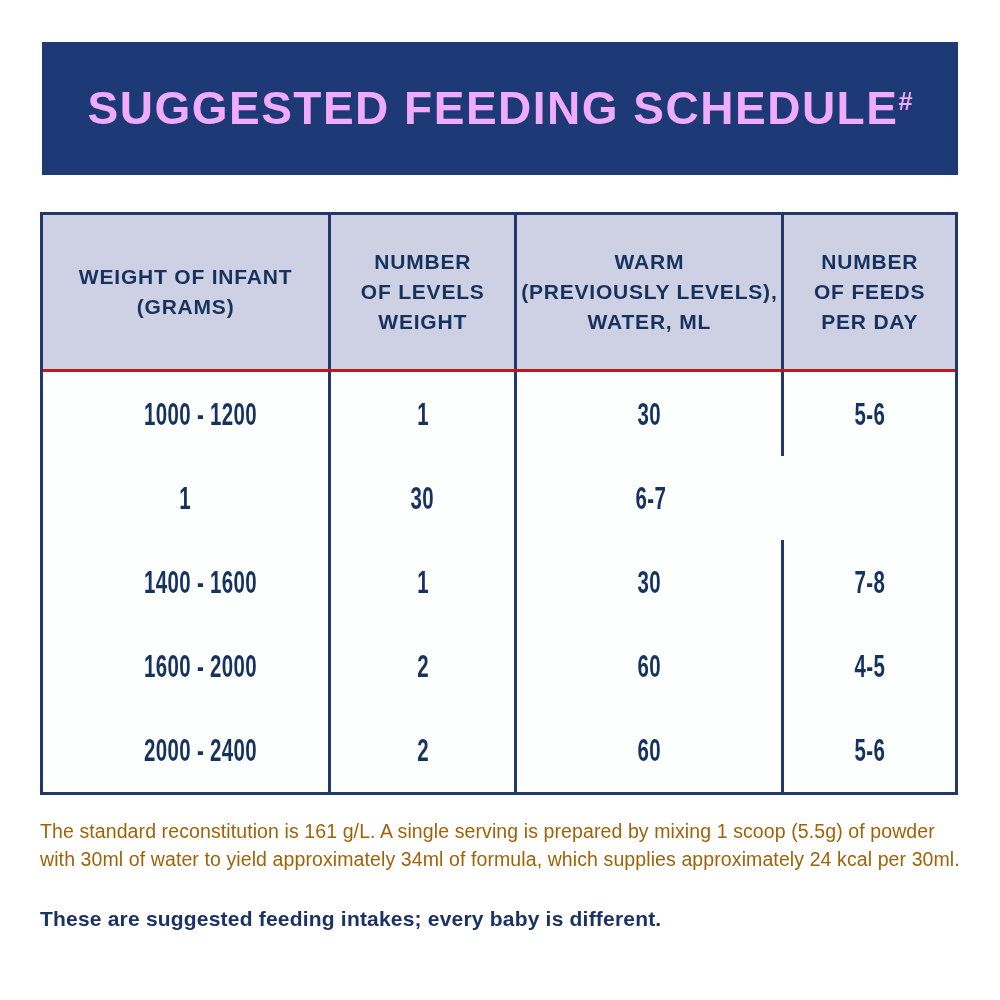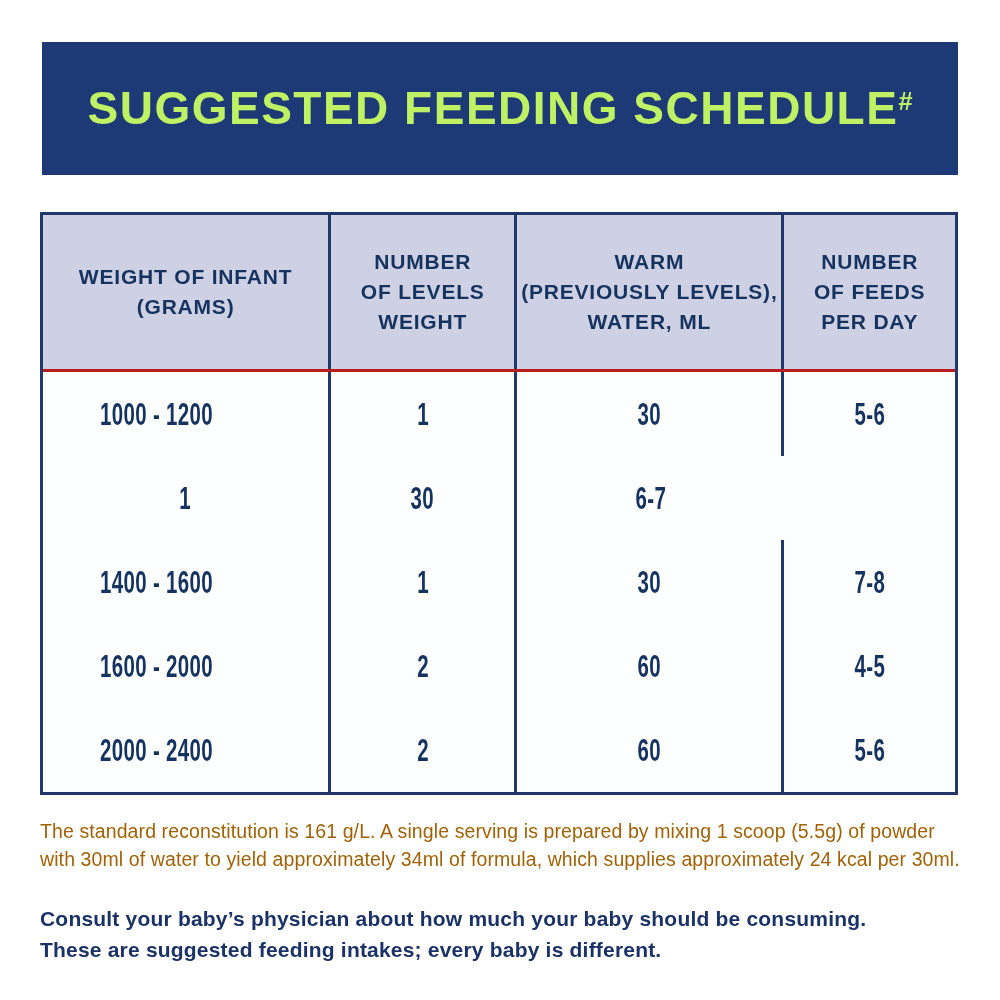--- a/index.html
+++ b/index.html
@@ -10,21 +10,21 @@
     position: relative;
     overflow: hidden;
   }
 
   
   .banner {
     position: absolute;
     left: 42px; top: 42px;
     width: 916px; height: 133px;
     background: #1e3a76;
-    color: #bef264;
+    color: #f0abfc;
     display: flex;
     flex-direction: column;
     align-items: center;
     justify-content: center;
     text-align: center;
   }
   .banner-title {
     font-size: 46px;
     font-weight: bold;
     letter-spacing: 1.5px;
@@ -83,21 +83,21 @@
     font-size: 32px;
   }
   .data-cell .condensed {
     display: inline-block;
     transform: scaleX(0.64);
     transform-origin: center center;
     letter-spacing: 0.5px;
     white-space: nowrap;
   }
   .weight-cell {
-    align-items: center;
+    align-items: flex-end;
   }
   .weight-cell .condensed {
     transform-origin: left center;
     padding-left: 22px;
   }
 
   
   .note-reconstitution {
     position: absolute;
     left: 40px; top: 817px;
@@ -217,15 +217,14 @@
       </div>
     <div class="t-cell data-cell">
         <span class="condensed">5-6</span>
       </div>
   </div>
 </div>
 
 <p class="note-reconstitution">The standard reconstitution is 161 g/L. A single serving is prepared by mixing 1 scoop (5.5g) of powder with 30ml of water to yield approximately 34ml of formula, which supplies approximately 24 kcal per 30ml.</p>
 
 <div class="note-consult">
-  <div>Consult your baby’s physician about how much your baby should be consuming.</div>
   <div>These are suggested feeding intakes; every baby is different.</div>
 </div>
 
 </body></html>

